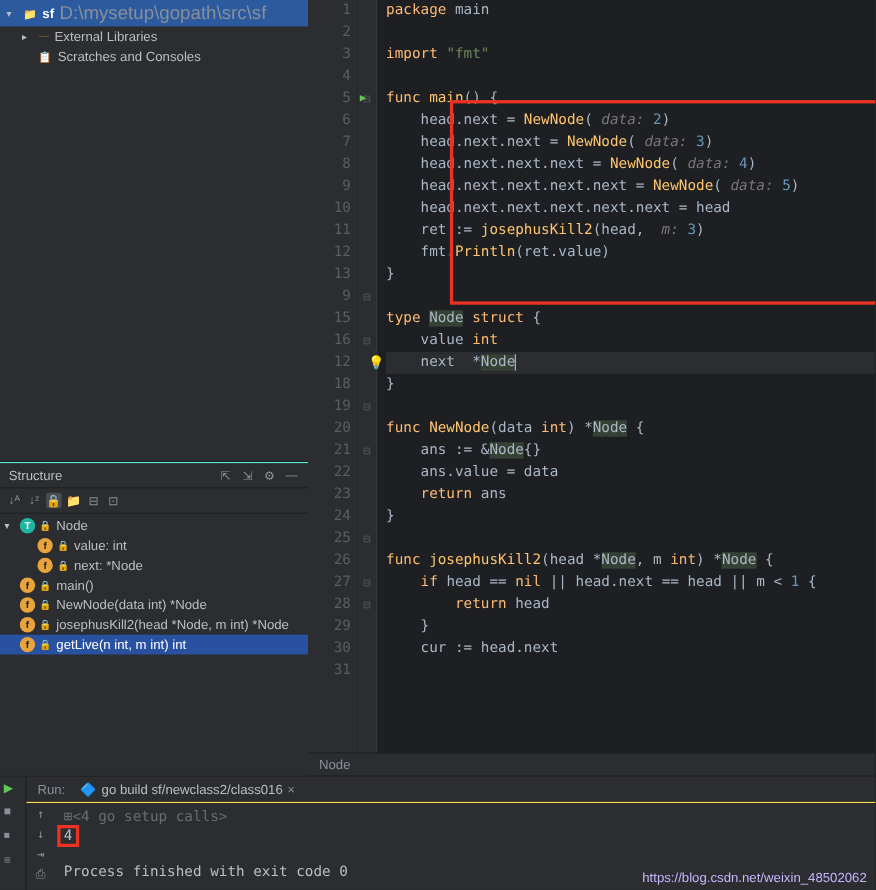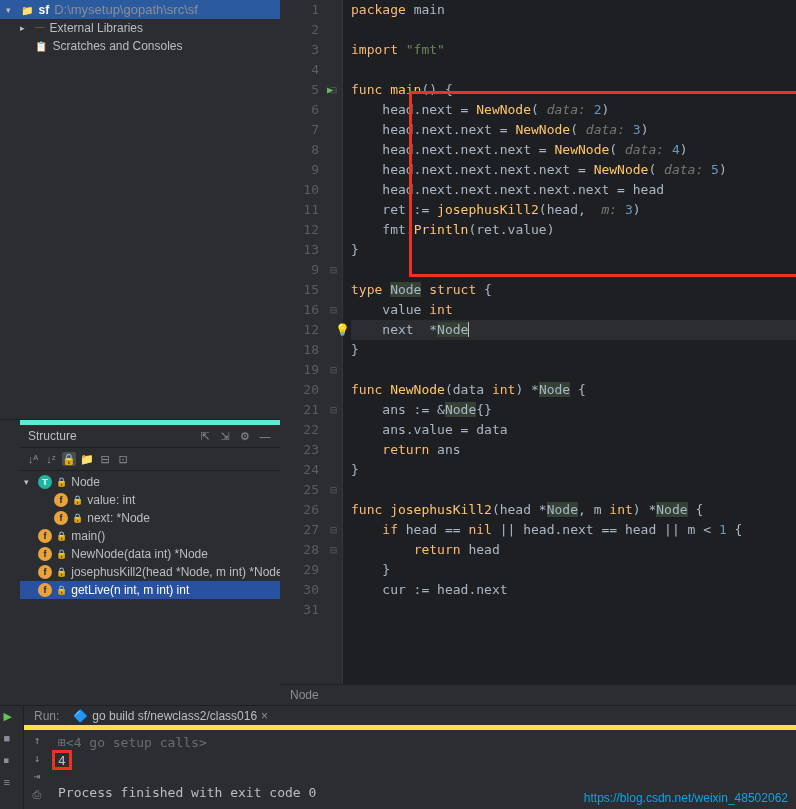--- a/index.html
+++ b/index.html
@@ -11,28 +11,28 @@
   width: 796px;
   height: 809px;
   overflow: hidden;
   position: relative;
 }
 .main-layout { display: flex; height: 705px; }
 .left-panel { width: 280px; background: #2b2d30; display: flex; flex-direction: column; }
 .project-area { flex: 0 0 auto; border-bottom: 1px solid #1e1f22; height: 420px; }
 .project-item { padding: 2px 6px; display: flex; align-items: center; gap: 5px; color: #bcbec4; }
 .project-item.root { background: #2b5a9e; color: #fff; }
-.project-item .path { color: #8a8f99; font-size: 13px; }
+.project-item .path { color: #8a8f99; font-size: 17px; }
 .indent-1 { padding-left: 20px; }
 .folder-icon::before { content: "📁"; font-size: 10px; }
 .lib-icon::before { content: "𝄖"; font-size: 12px; color: #f0a030; }
 .scratch-icon::before { content: "📋"; font-size: 10px; }
 .expand-arrow { width: 10px; display: inline-block; color: #bcbec4; font-size: 9px; }
 
-.structure-panel { flex: 1; background: #2b2d30; border-top: 5px solid #5eead4; margin-left: 20px; }
+.structure-panel { flex: 1; background: #2b2d30; border-top: 1px solid #5eead4; }
 .structure-header { display: flex; align-items: center; justify-content: space-between; padding: 4px 8px; border-bottom: 1px solid #1e1f22; }
 .structure-title { color: #bcbec4; font-size: 12px; }
 .structure-tools { display: flex; gap: 6px; }
 .tool-icon { width: 14px; height: 14px; color: #8a8f99; font-size: 11px; cursor: pointer; display: inline-flex; align-items: center; justify-content: center; }
 .structure-toolbar { display: flex; gap: 4px; padding: 4px 6px; border-bottom: 1px solid #1e1f22; align-items: center; }
 .structure-tree { padding: 2px 0; font-size: 12px; }
 .struct-item { padding: 2px 8px; display: flex; align-items: center; gap: 4px; white-space: nowrap; overflow: hidden; }
 .struct-item.selected { background: #2852a0; color: #fff; }
 .badge { width: 14px; height: 14px; border-radius: 50%; display: inline-flex; align-items: center; justify-content: center; font-size: 9px; font-weight: bold; flex-shrink: 0; }
 .badge-t { background: #1fb5a0; color: #fff; }
@@ -65,29 +65,29 @@
 .redbox { position: absolute; border: 3px solid #ec3223; pointer-events: none; }
 .redbox.code-box { left: 66px; top: 91px; width: 448px; height: 186px; }
 
 .breadcrumb { background: #2b2d30; border-top: 1px solid #1e1f22; padding: 3px 10px; font-size: 12px; color: #8a8f99; }
 
 .run-panel { height: 104px; background: #2b2d30; border-top: 1px solid #1e1f22; display: flex; }
 .run-left { width: 24px; background: #2b2d30; border-right: 1px solid #1e1f22; display: flex; flex-direction: column; align-items: center; padding-top: 4px; gap: 6px; }
 .run-btn { width: 16px; height: 16px; color: #62c554; font-size: 11px; cursor: pointer; }
 .run-btn.grey { color: #8a8f99; }
 .run-content { flex: 1; display: flex; flex-direction: column; }
-.run-tabs { display: flex; align-items: center; border-bottom: 5px solid #fde047; height: 24px; padding-left: 4px; }
+.run-tabs { display: flex; align-items: center; border-bottom: 1px solid #fde047; height: 24px; padding-left: 4px; }
 .run-label { color: #8a8f99; padding: 0 6px; font-size: 12px; }
 .run-tab { padding: 2px 8px; color: #bcbec4; font-size: 12px; display: flex; align-items: center; gap: 4px; }
 .run-tab .close { color: #8a8f99; cursor: pointer; }
 .run-output { flex: 1; font-family: "Consolas", monospace; font-size: 13px; padding: 4px 10px 4px 34px; color: #bcbec4; line-height: 18px; position: relative; }
 .run-side-tools { position: absolute; left: 6px; top: 4px; display: flex; flex-direction: column; gap: 4px; }
 .redbox.out-box { left: 28px; top: 20px; width: 20px; height: 20px; }
 
-.watermark { position: absolute; bottom: 4px; right: 8px; color: #0ea5e9; font-size: 12px; }
+.watermark { position: absolute; bottom: 4px; right: 8px; color: #c4b5fd; font-size: 12px; }
 </style>
 </head>
 <body>
 
 <div class="main-layout">
   <div class="left-panel">
     <div class="project-area">
       <div class="project-item root">
         <span class="expand-arrow">▾</span>
         <span class="folder-icon"></span>

